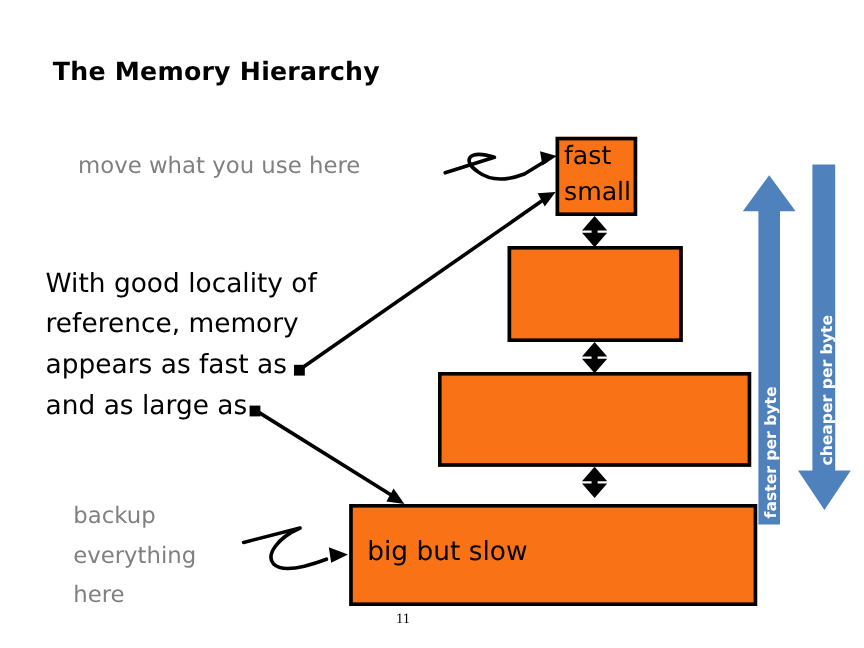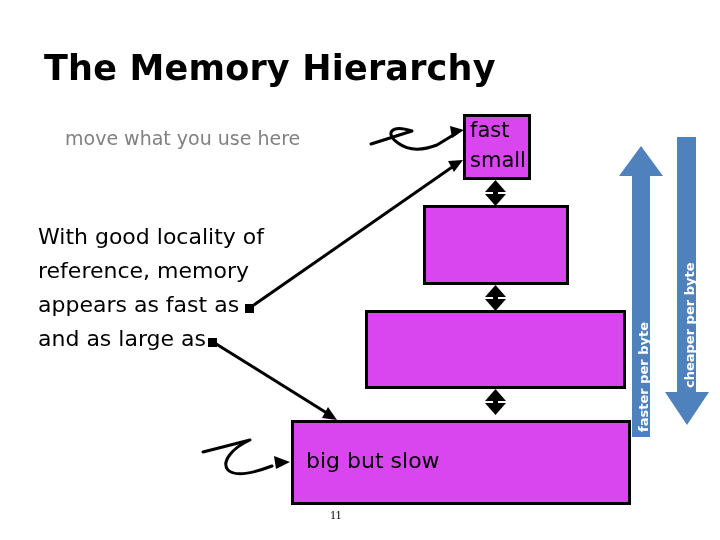--- a/index.html
+++ b/index.html
@@ -12,21 +12,21 @@
     width: 720px;
     height: 540px;
     background: #ffffff;
     overflow: hidden;
     font-family: "DejaVu Sans", "Liberation Sans", sans-serif;
   }
   .title {
     position: absolute;
     left: 44px;
     top: 48px;
-    font-size: 35px;
+    font-size: 21px;
     font-weight: bold;
     color: #000000;
     letter-spacing: 0.2px;
     white-space: nowrap;
   }
   .gray-note {
     position: absolute;
     color: #808080;
     font-size: 19px;
     line-height: 33px;
@@ -42,21 +42,21 @@
     color: #000000;
     font-size: 22px;
     line-height: 34px;
     white-space: pre-line;
     width: 270px;
   }
 
   .box {
     position: absolute;
     border: 3px solid #000000;
-    background: #d946ef;
+    background: #f97316;
     box-sizing: border-box;
   }
   #box-fast-small {
     left: 463px; top: 114px; width: 68px; height: 66px;
   }
   #box-fast-small .box-label {
     position: absolute;
     left: 4px; top: -2px;
     font-size: 21px;
     line-height: 30px;
@@ -110,20 +110,23 @@
   }
 </style>
 </head>
 <body>
 
 <div id="slide">
 
   <div class="title">The Memory Hierarchy</div>
 
   <div class="gray-note" id="note-move">move what you use here</div>
+  <div class="gray-note" id="note-backup">backup
+everything
+here</div>
 
   <div class="body-text">With good locality of
 reference, memory
 appears as fast as
 and as large as</div>
 
   <div class="box" id="box-fast-small">
     <span class="box-label">fast
 small</span>
   </div>

